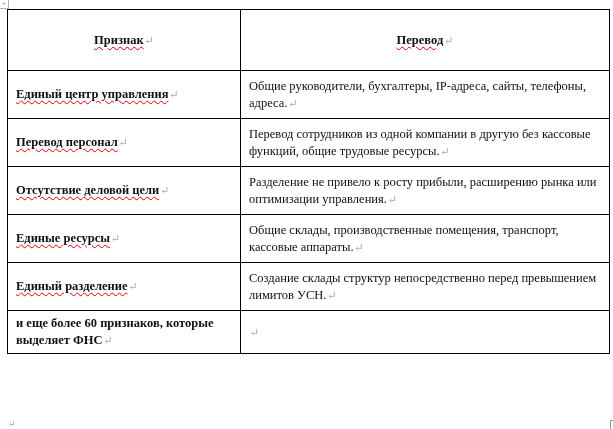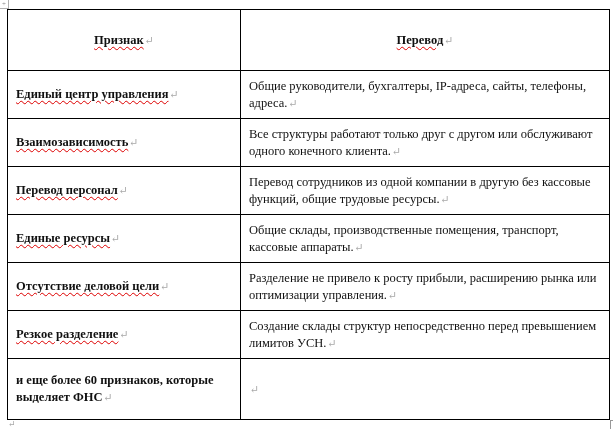--- a/index.html
+++ b/index.html
@@ -18,21 +18,21 @@
   }
   .doc-table td, .doc-table th {
     border: 1.5px solid #000; padding: 0 8px; vertical-align: middle;
     font-size: 12.5px; line-height: 17px;
   }
   .doc-table col.c1 { width: 233px; }
   .doc-table col.c2 { width: 369px; }
   .doc-table th { font-weight: bold; text-align: center; height: 60px; }
   .doc-table td.feature { font-weight: bold; margin-top: 16px; }
   .row-h { height: 48px; }
-  .last-h { height: 61px; }
+  .last-h { height: 43px; }
   .spell { text-decoration: underline wavy #d00; text-decoration-thickness: 1px; text-underline-offset: 2px; }
   .pilcrow { color: #a8a8a8; font-weight: normal; font-size: 11px; margin-left: 1px; }
   .para-end { position: absolute; left: 8px; top: 419px; font-size: 9px; color: #aaa; }
   .corner-mark {
     position: absolute; left: 610px; top: 420px; width: 4px; height: 9px;
     border-left: 1px solid #999; border-top: 1px solid #999;
   }
 </style>
 </head>
 <body>
@@ -47,37 +47,33 @@
   <tbody>
       <tr>
     <th><span class="spell">Признак</span><span class="pilcrow">↵</span></th>
     <th><span class="spell">Перевод</span><span class="pilcrow">↵</span></th>
   </tr>
   <tr class="row-h">
     <td class="feature"><span class="spell">Единый центр управления</span><span class="pilcrow">↵</span></td>
     <td><span>Общие руководители, бухгалтеры, IP-адреса, сайты, телефоны, адреса.</span><span class="pilcrow">↵</span></td>
   </tr>
   <tr class="row-h">
-    <td class="feature"><span class="spell">Взаимозависимость</span><span class="pilcrow">↵</span></td>
-    <td><span>Все структуры работают только друг с другом или обслуживают одного конечного клиента.</span><span class="pilcrow">↵</span></td>
+    <td class="feature"><span class="spell">Перевод персонал</span><span class="pilcrow">↵</span></td>
+    <td><span>Перевод сотрудников из одной компании в другую без кассовые функций, общие трудовые ресурсы.</span><span class="pilcrow">↵</span></td>
   </tr>
   <tr class="row-h">
-    <td class="feature"><span class="spell">Перевод персонал</span><span class="pilcrow">↵</span></td>
-    <td><span>Перевод сотрудников из одной компании в другую без кассовые функций, общие трудовые ресурсы.</span><span class="pilcrow">↵</span></td>
+    <td class="feature"><span class="spell">Отсутствие деловой цели</span><span class="pilcrow">↵</span></td>
+    <td><span>Разделение не привело к росту прибыли, расширению рынка или оптимизации управления.</span><span class="pilcrow">↵</span></td>
   </tr>
   <tr class="row-h">
     <td class="feature"><span class="spell">Единые ресурсы</span><span class="pilcrow">↵</span></td>
     <td><span>Общие склады, производственные помещения, транспорт, кассовые аппараты.</span><span class="pilcrow">↵</span></td>
   </tr>
   <tr class="row-h">
-    <td class="feature"><span class="spell">Отсутствие деловой цели</span><span class="pilcrow">↵</span></td>
-    <td><span>Разделение не привело к росту прибыли, расширению рынка или оптимизации управления.</span><span class="pilcrow">↵</span></td>
-  </tr>
-  <tr class="row-h">
-    <td class="feature"><span class="spell">Резкое разделение</span><span class="pilcrow">↵</span></td>
+    <td class="feature"><span class="spell">Единый разделение</span><span class="pilcrow">↵</span></td>
     <td><span>Создание склады структур непосредственно перед превышением лимитов УСН.</span><span class="pilcrow">↵</span></td>
   </tr>
   <tr class="last-h">
     <td class="feature"><span>и еще более 60 признаков, которые выделяет ФНС</span><span class="pilcrow">↵</span></td>
     <td><span></span><span class="pilcrow">↵</span></td>
   </tr>
 </tbody>
   </table>
 
 <span class="para-end">↵</span>

